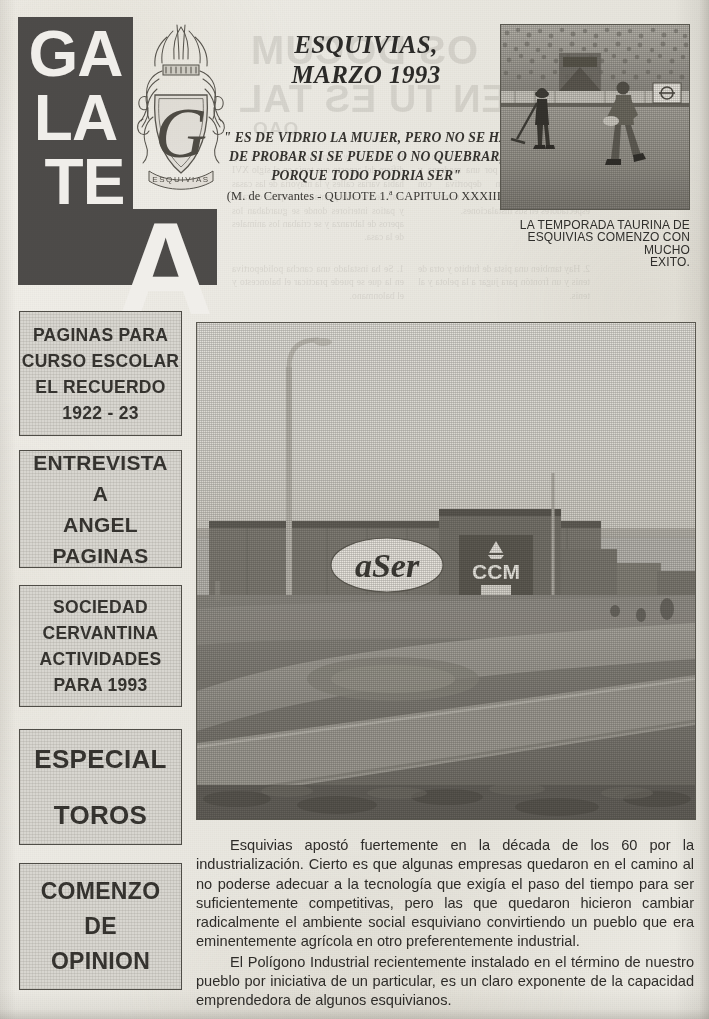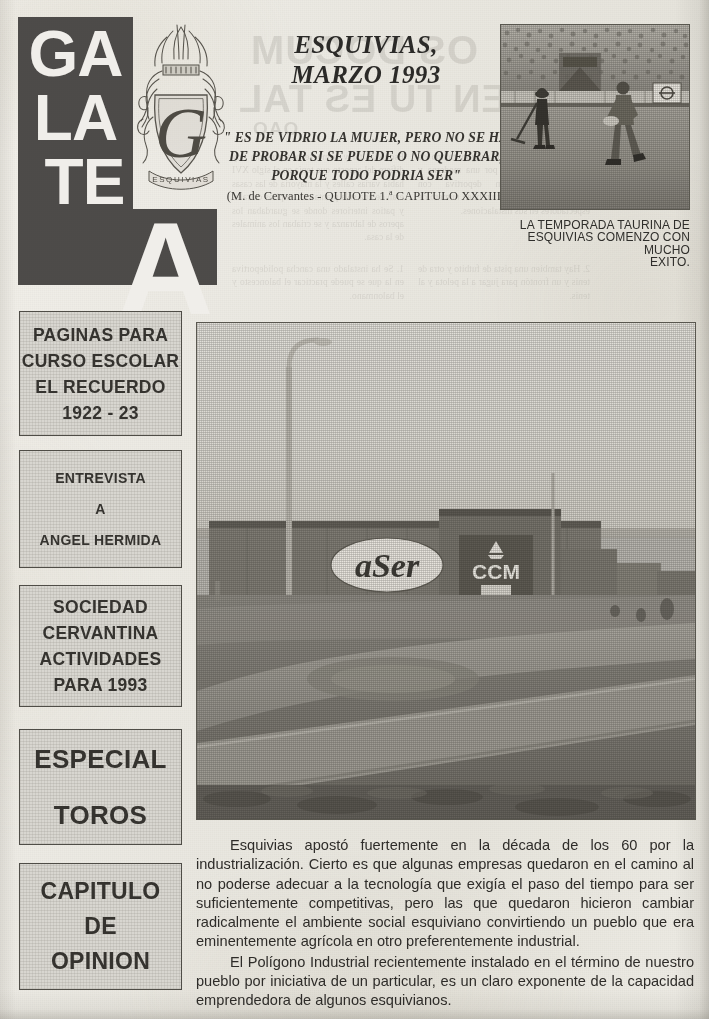--- a/index.html
+++ b/index.html
@@ -250,21 +250,21 @@
     letter-spacing: .3px;
   }
 
   .t1 { top: 311px;  height: 125px; }
   .t2 { top: 450px;  height: 118px; }
   .t3 { top: 585px;  height: 122px; }
   .t4 { top: 729px;  height: 116px; gap: 11px; }
   .t5 { top: 863px;  height: 127px; }
 
   .t1 .teaser-line { font-size: 17.5px; line-height: 26px; }
-  .t2 .teaser-line { font-size: 14px;   line-height: 31px; }
+  .t2 .teaser-line { font-size: 21px;   line-height: 31px; }
   .t3 .teaser-line { font-size: 17.5px; line-height: 26px; }
   .t4 .teaser-line { font-size: 26px;   line-height: 45px; }
   .t5 .teaser-line { font-size: 23px;   line-height: 35px; }
 
   
   .body-col {
     position: absolute;
     left: 196px;
     top: 836px;
     width: 498px;
@@ -606,40 +606,40 @@
     <div class="teaser-line">PAGINAS PARA</div>
     <div class="teaser-line">CURSO ESCOLAR</div>
     <div class="teaser-line">EL RECUERDO</div>
     <div class="teaser-line">1922 - 23</div>
   </div>
 
   <div class="teaser t2">
     <div class="teaser-tex"></div>
     <div class="teaser-line">ENTREVISTA</div>
     <div class="teaser-line">A</div>
-    <div class="teaser-line">ANGEL HERMIDA</div>
+    <div class="teaser-line">ANGEL PAGINAS</div>
   </div>
 
   <div class="teaser t3">
     <div class="teaser-tex"></div>
     <div class="teaser-line">SOCIEDAD</div>
     <div class="teaser-line">CERVANTINA</div>
     <div class="teaser-line">ACTIVIDADES</div>
     <div class="teaser-line">PARA 1993</div>
   </div>
 
   <div class="teaser t4">
     <div class="teaser-tex"></div>
     <div class="teaser-line">ESPECIAL</div>
     <div class="teaser-line">TOROS</div>
   </div>
 
   <div class="teaser t5">
     <div class="teaser-tex"></div>
-    <div class="teaser-line">CAPITULO</div>
+    <div class="teaser-line">COMENZO</div>
     <div class="teaser-line">DE</div>
     <div class="teaser-line">OPINION</div>
   </div>
 
   <div class="body-col">
     <p class="body-par">Esquivias apostó fuertemente en la década de los 60 por la industrialización. Cierto es que algunas empresas quedaron en el camino al no poderse adecuar a la tecnología que exigía el paso del tiempo para ser suficientemente competitivas, pero las que quedaron hicieron cambiar radicalmente el ambiente social esquiviano convirtiendo un pueblo que era eminentemente agrícola en otro preferentemente industrial.</p>
     <p class="body-par">El Polígono Industrial recientemente instalado en el término de nuestro pueblo por iniciativa de un particular, es un claro exponente de la capacidad emprendedora de algunos esquivianos.</p>
   </div>
 
   <div class="paper-grain"></div>

